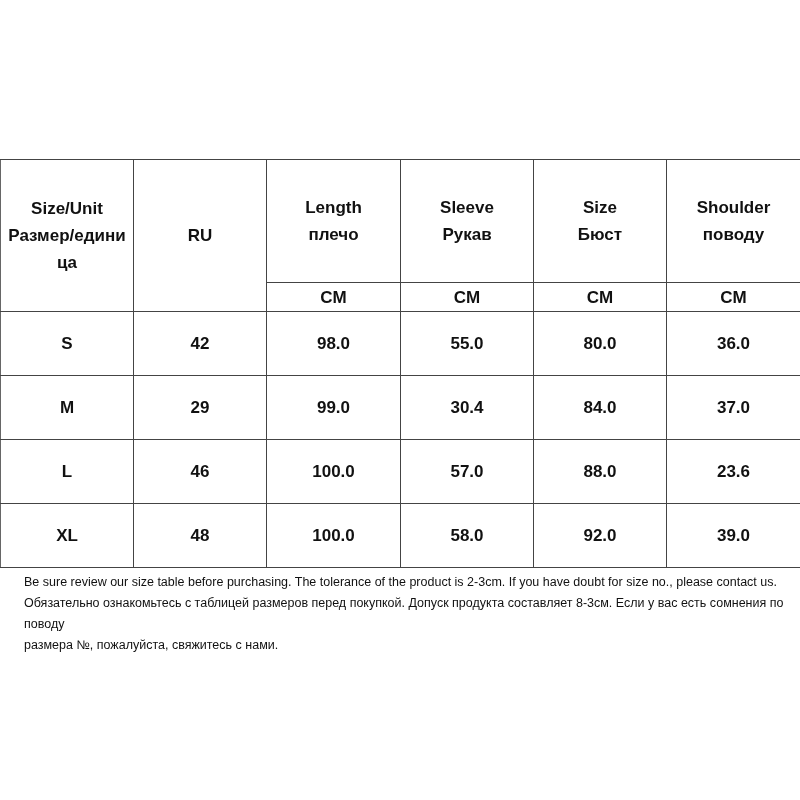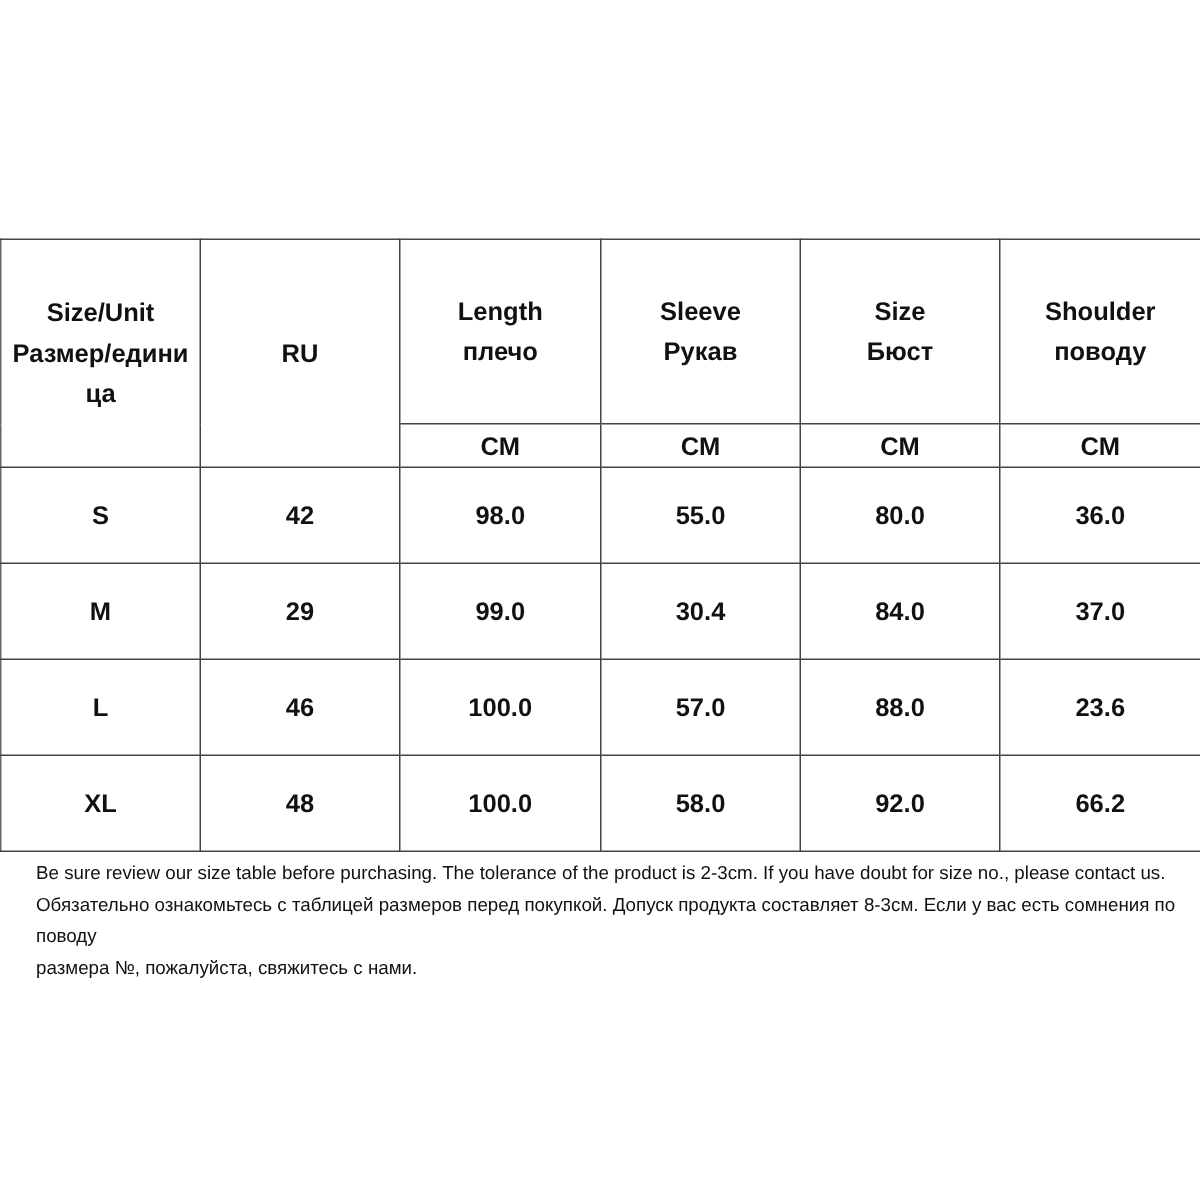--- a/index.html
+++ b/index.html
@@ -79,21 +79,21 @@
     <td>57.0</td>
     <td>88.0</td>
     <td>23.6</td>
   </tr>
   <tr class="data-row">
     <td class="first">XL</td>
     <td>48</td>
     <td>100.0</td>
     <td>58.0</td>
     <td>92.0</td>
-    <td>66.2</td>
+    <td>39.0</td>
   </tr>
 </tbody>
   </table>
 
 <div class="notes">
   <p>Be sure review our size table before purchasing. The tolerance of the product is 2-3cm. If you have doubt for size no., please contact us.</p>
   <p>Обязательно ознакомьтесь с таблицей размеров перед покупкой. Допуск продукта составляет 8-3см. Если у вас есть сомнения по поводу</p>
   <p>размера №, пожалуйста, свяжитесь с нами.</p>
 </div>
 

